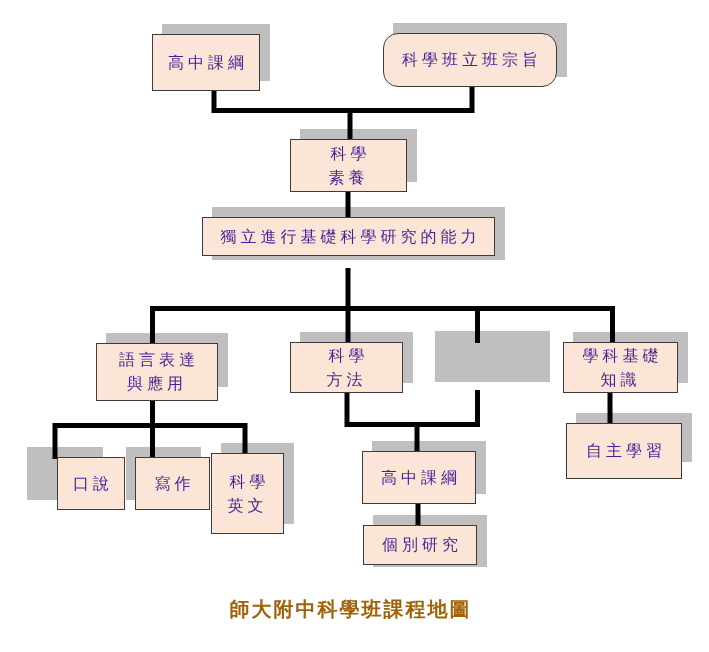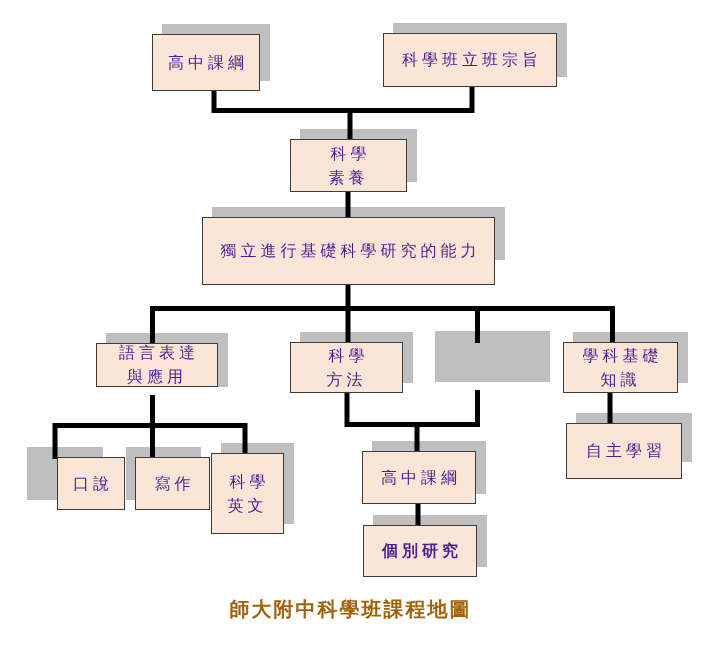--- a/index.html
+++ b/index.html
@@ -81,31 +81,31 @@
     <path d="M55,459 V425.5 H245 V455"></path>
     <path d="M347,391 V424.5 H477.5 V390"></path>
     <path d="M417,424.5 V453"></path>
     <path d="M418,502 V527"></path>
     <path d="M610,391 V425"></path>
   </svg>
 
   <div class="node" style="left:152px; top:34px;  width:108px; height:57px;">
     <span class="node-label">高中課綱</span>
   </div>
-  <div class="node" style="left:383px; top:33px;  width:174px; height:54px;">
+  <div class="node" style="left:383px; top:33px;  width:174px; height:54px;border-radius:15px;">
     <span class="node-label">科學班立班宗旨</span>
   </div>
   <div class="node" style="left:290px; top:139px; width:117px; height:53px;">
     <span class="node-label">科學
 素養</span>
   </div>
-  <div class="node" style="left:202px; top:217px; width:293px; height:68px;justify-content:center;">
+  <div class="node" style="left:202px; top:217px; width:293px; height:39px;justify-content:center;">
     <span class="node-label">獨立進行基礎科學研究的能力</span>
   </div>
-  <div class="node" style="left:96px;  top:343px; width:122px; height:44px;">
+  <div class="node" style="left:96px;  top:343px; width:122px; height:58px;">
     <span class="node-label">語言表達
 與應用</span>
   </div>
   <div class="node" style="left:290px; top:342px; width:113px; height:51px;">
     <span class="node-label">科學
 方法</span>
   </div>
   <div class="node" style="left:563px; top:342px; width:115px; height:51px;">
     <span class="node-label">學科基礎
 知識</span>
@@ -116,21 +116,21 @@
   <div class="node" style="left:116px; top:457px; width:75px;  height:53px;margin-left:19px;">
     <span class="node-label">寫作</span>
   </div>
   <div class="node" style="left:211px; top:453px; width:73px;  height:81px;">
     <span class="node-label">科學
 英文</span>
   </div>
   <div class="node" style="left:362px; top:451px; width:114px; height:53px;">
     <span class="node-label">高中課綱</span>
   </div>
-  <div class="node" style="left:363px; top:525px; width:114px; height:52px;font-weight:bold;">
+  <div class="node" style="left:363px; top:525px; width:114px; height:40px;">
     <span class="node-label">個別研究</span>
   </div>
   <div class="node" style="left:566px; top:423px; width:116px; height:56px;">
     <span class="node-label">自主學習</span>
   </div>
 
   <div class="caption">師大附中科學班課程地圖</div>
 
 </div>
 

